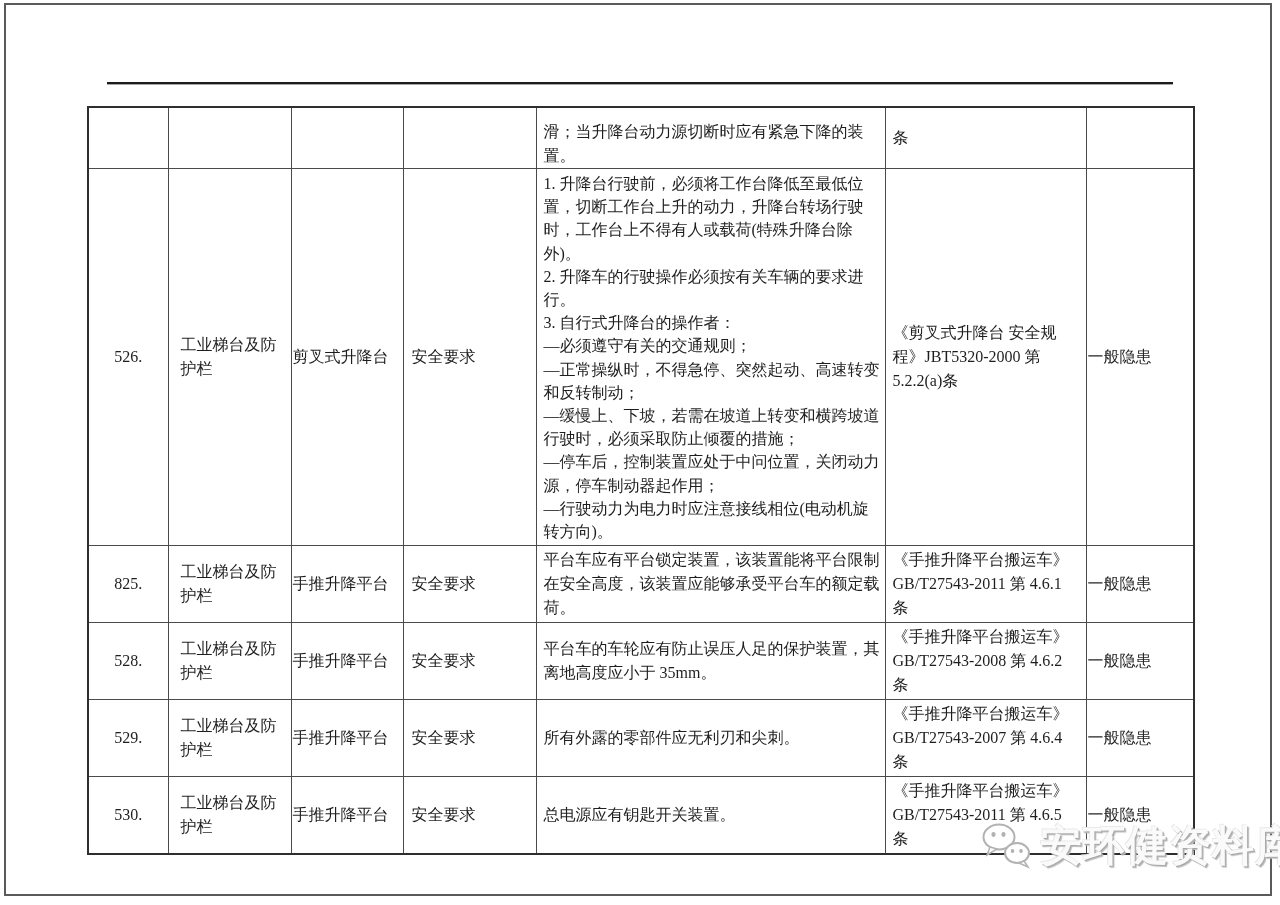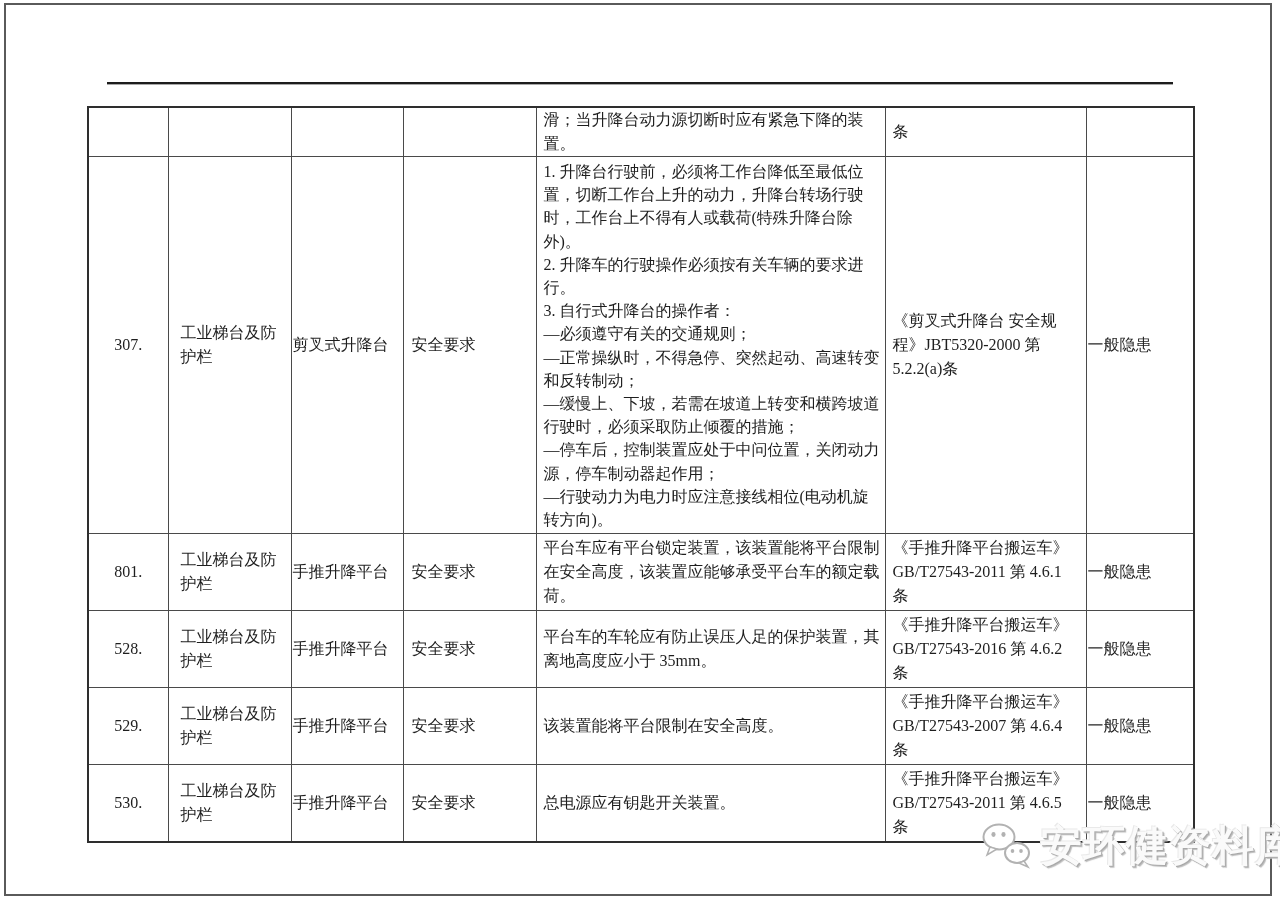--- a/index.html
+++ b/index.html
@@ -68,21 +68,21 @@
   td.c-type { padding-left: 8px; padding-right: 4px; margin-left: 8px; }
   td.c-desc { padding: 2px 4px 2px 7px; white-space: pre-wrap; }
   td.c-ref  { padding: 2px 6px 2px 7px; }
   td.c-level{ text-align: left; }
 
   tr.h-526 td.c-desc {
     vertical-align: top;
     line-height: 23.2px;
     padding-top: 3px;
   }
-  tr.h-partial td.c-desc { padding-top: 0; padding-bottom: 0; }
+  tr.h-partial td.c-desc { padding-top: 12px; padding-bottom: 0; }
 
   .watermark {
     position: absolute;
     left: 978px;
     top: 818px;
     display: flex;
     align-items: center;
     gap: 4px;
   }
   .watermark-text {
@@ -118,59 +118,59 @@
     <tr class="h-partial">
       <td class="c-num"></td>
       <td class="c-cat"></td>
       <td class="c-item"></td>
       <td class="c-type"></td>
       <td class="c-desc">滑；当升降台动力源切断时应有紧急下降的装置。</td>
       <td class="c-ref">条</td>
       <td class="c-level"></td>
     </tr>
     <tr class="h-526">
-      <td class="c-num">307.</td>
+      <td class="c-num">526.</td>
       <td class="c-cat">工业梯台及防护栏</td>
       <td class="c-item">剪叉式升降台</td>
       <td class="c-type">安全要求</td>
       <td class="c-desc">1. 升降台行驶前，必须将工作台降低至最低位置，切断工作台上升的动力，升降台转场行驶时，工作台上不得有人或载荷(特殊升降台除外)。
 2. 升降车的行驶操作必须按有关车辆的要求进行。
 3. 自行式升降台的操作者：
 —必须遵守有关的交通规则；
 —正常操纵时，不得急停、突然起动、高速转变和反转制动；
 —缓慢上、下坡，若需在坡道上转变和横跨坡道行驶时，必须采取防止倾覆的措施；
 —停车后，控制装置应处于中问位置，关闭动力源，停车制动器起作用；
 —行驶动力为电力时应注意接线相位(电动机旋转方向)。</td>
       <td class="c-ref">《剪叉式升降台 安全规程》JBT5320-2000 第 5.2.2(a)条</td>
       <td class="c-level">一般隐患</td>
     </tr>
     <tr class="h-527">
-      <td class="c-num">801.</td>
+      <td class="c-num">825.</td>
       <td class="c-cat">工业梯台及防护栏</td>
       <td class="c-item">手推升降平台</td>
       <td class="c-type">安全要求</td>
       <td class="c-desc">平台车应有平台锁定装置，该装置能将平台限制在安全高度，该装置应能够承受平台车的额定载荷。</td>
       <td class="c-ref">《手推升降平台搬运车》GB/T27543-2011 第 4.6.1 条</td>
       <td class="c-level">一般隐患</td>
     </tr>
     <tr class="h-528">
       <td class="c-num">528.</td>
       <td class="c-cat">工业梯台及防护栏</td>
       <td class="c-item">手推升降平台</td>
       <td class="c-type">安全要求</td>
       <td class="c-desc">平台车的车轮应有防止误压人足的保护装置，其离地高度应小于 35mm。</td>
-      <td class="c-ref">《手推升降平台搬运车》GB/T27543-2016 第 4.6.2 条</td>
+      <td class="c-ref">《手推升降平台搬运车》GB/T27543-2008 第 4.6.2 条</td>
       <td class="c-level">一般隐患</td>
     </tr>
     <tr class="h-529">
       <td class="c-num">529.</td>
       <td class="c-cat">工业梯台及防护栏</td>
       <td class="c-item">手推升降平台</td>
       <td class="c-type">安全要求</td>
-      <td class="c-desc">该装置能将平台限制在安全高度。</td>
+      <td class="c-desc">所有外露的零部件应无利刃和尖刺。</td>
       <td class="c-ref">《手推升降平台搬运车》GB/T27543-2007 第 4.6.4 条</td>
       <td class="c-level">一般隐患</td>
     </tr>
     <tr class="h-530">
       <td class="c-num">530.</td>
       <td class="c-cat">工业梯台及防护栏</td>
       <td class="c-item">手推升降平台</td>
       <td class="c-type">安全要求</td>
       <td class="c-desc">总电源应有钥匙开关装置。</td>
       <td class="c-ref">《手推升降平台搬运车》GB/T27543-2011 第 4.6.5 条</td>

